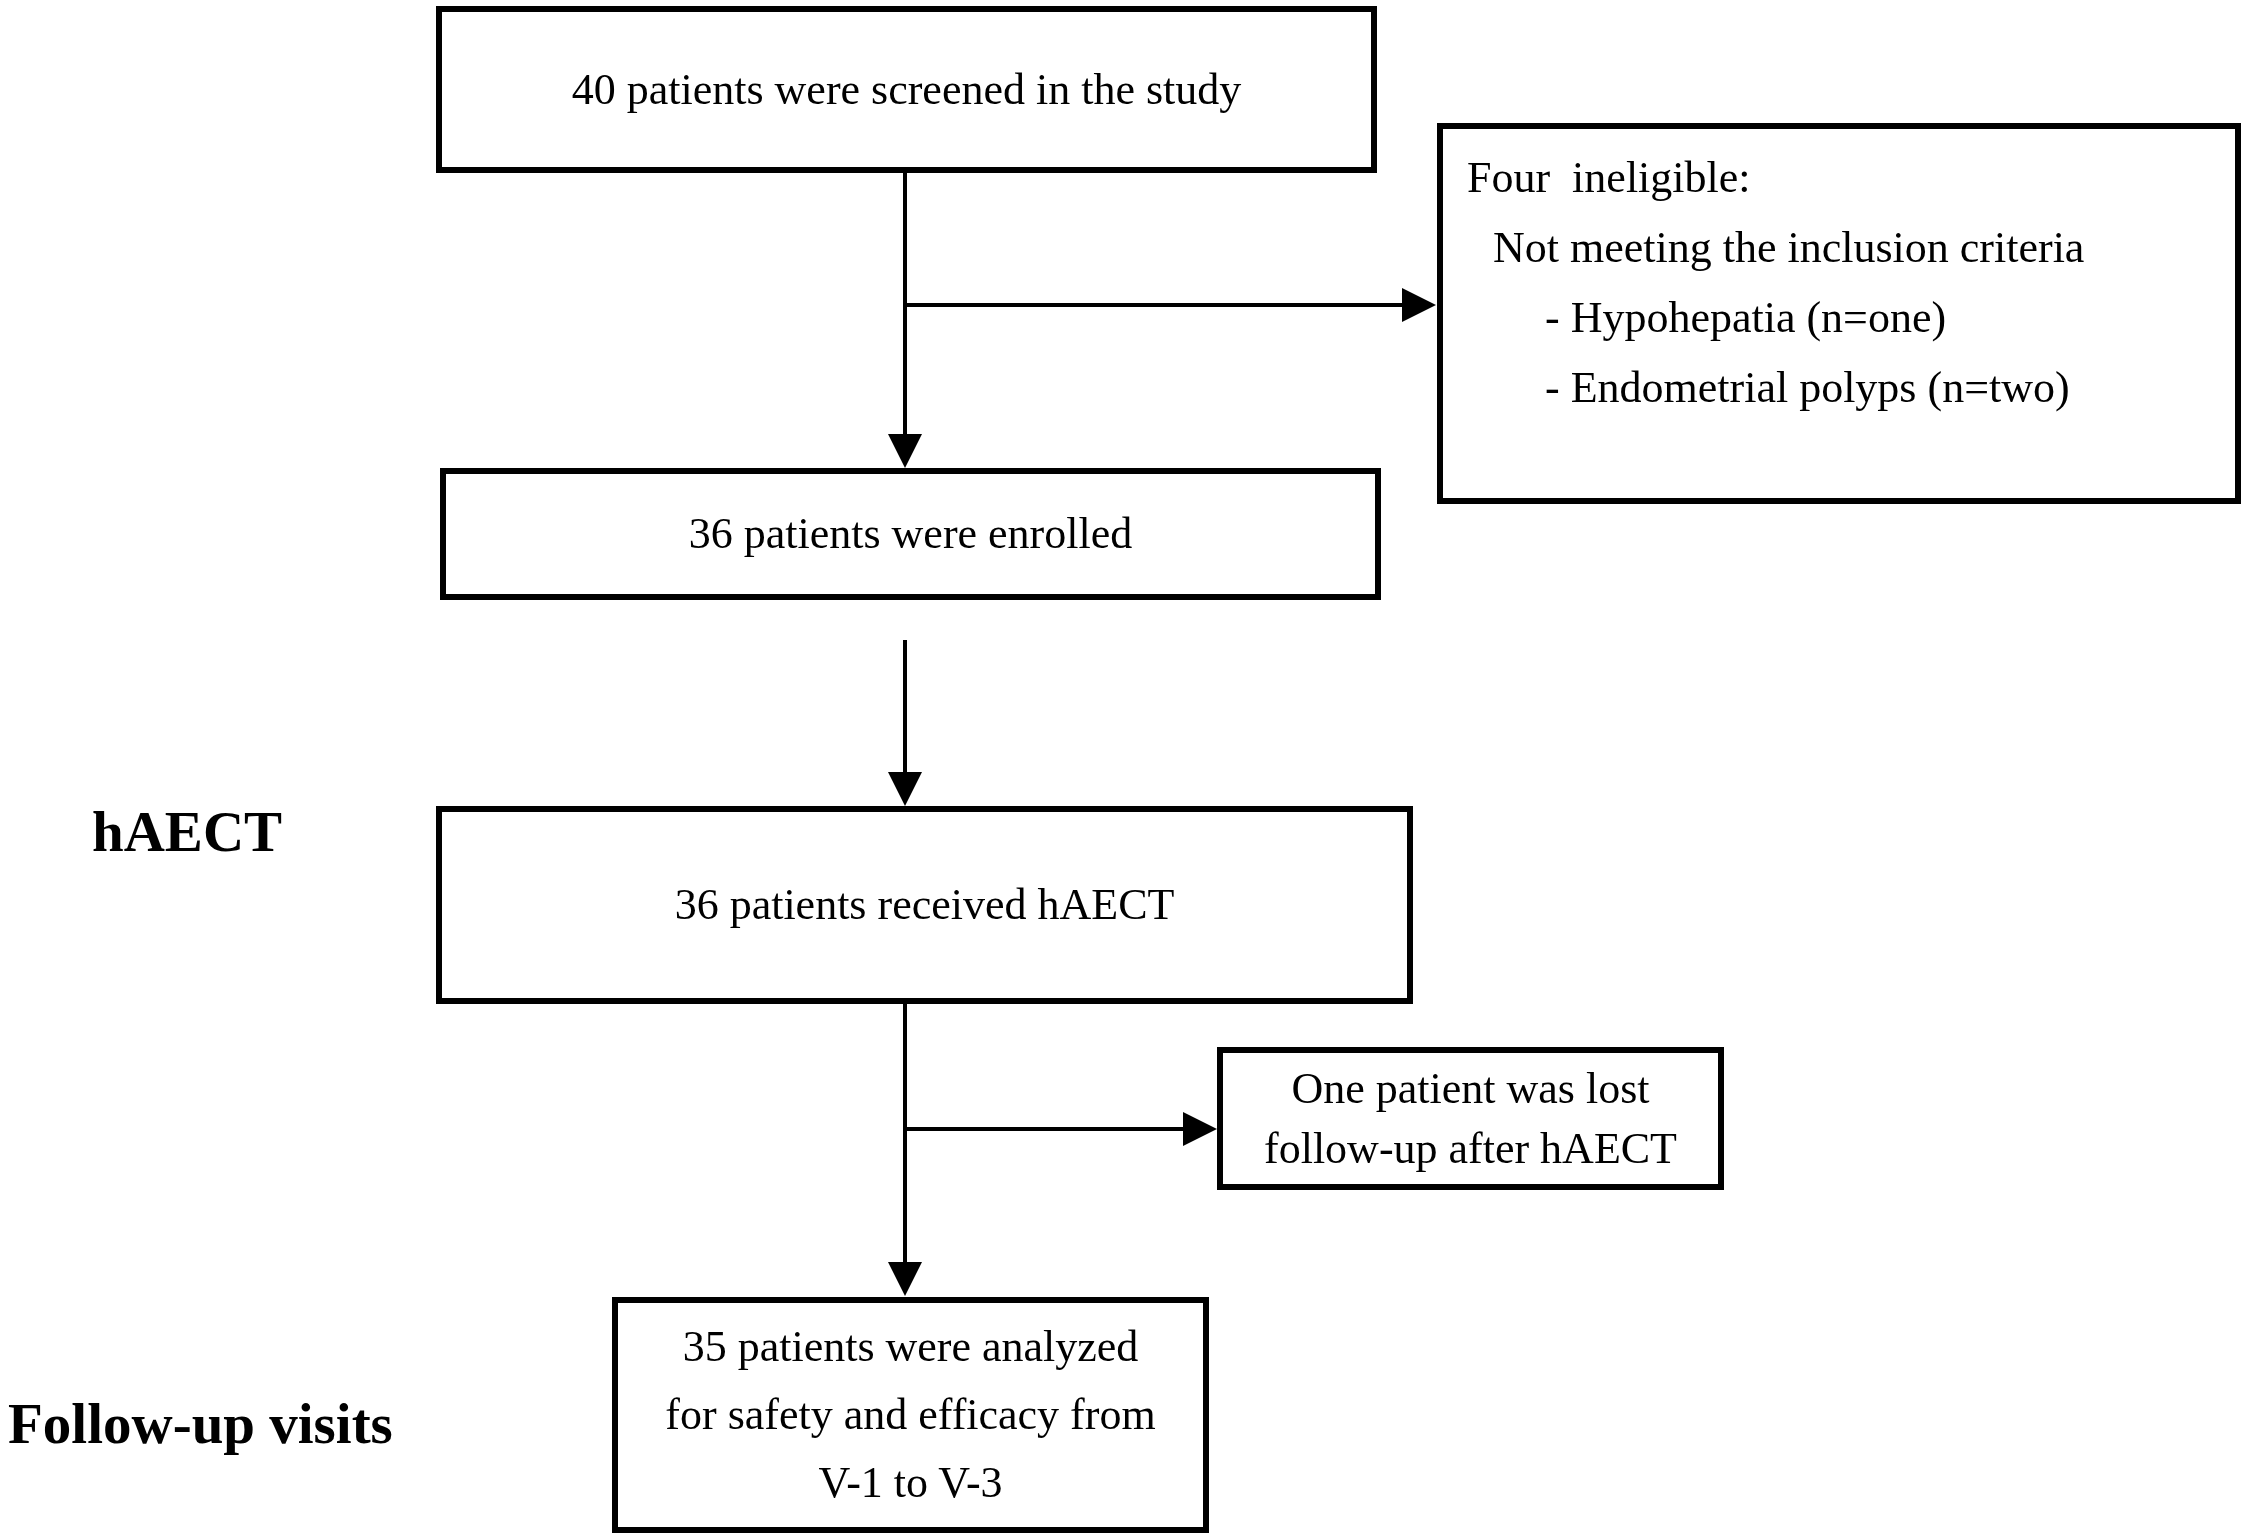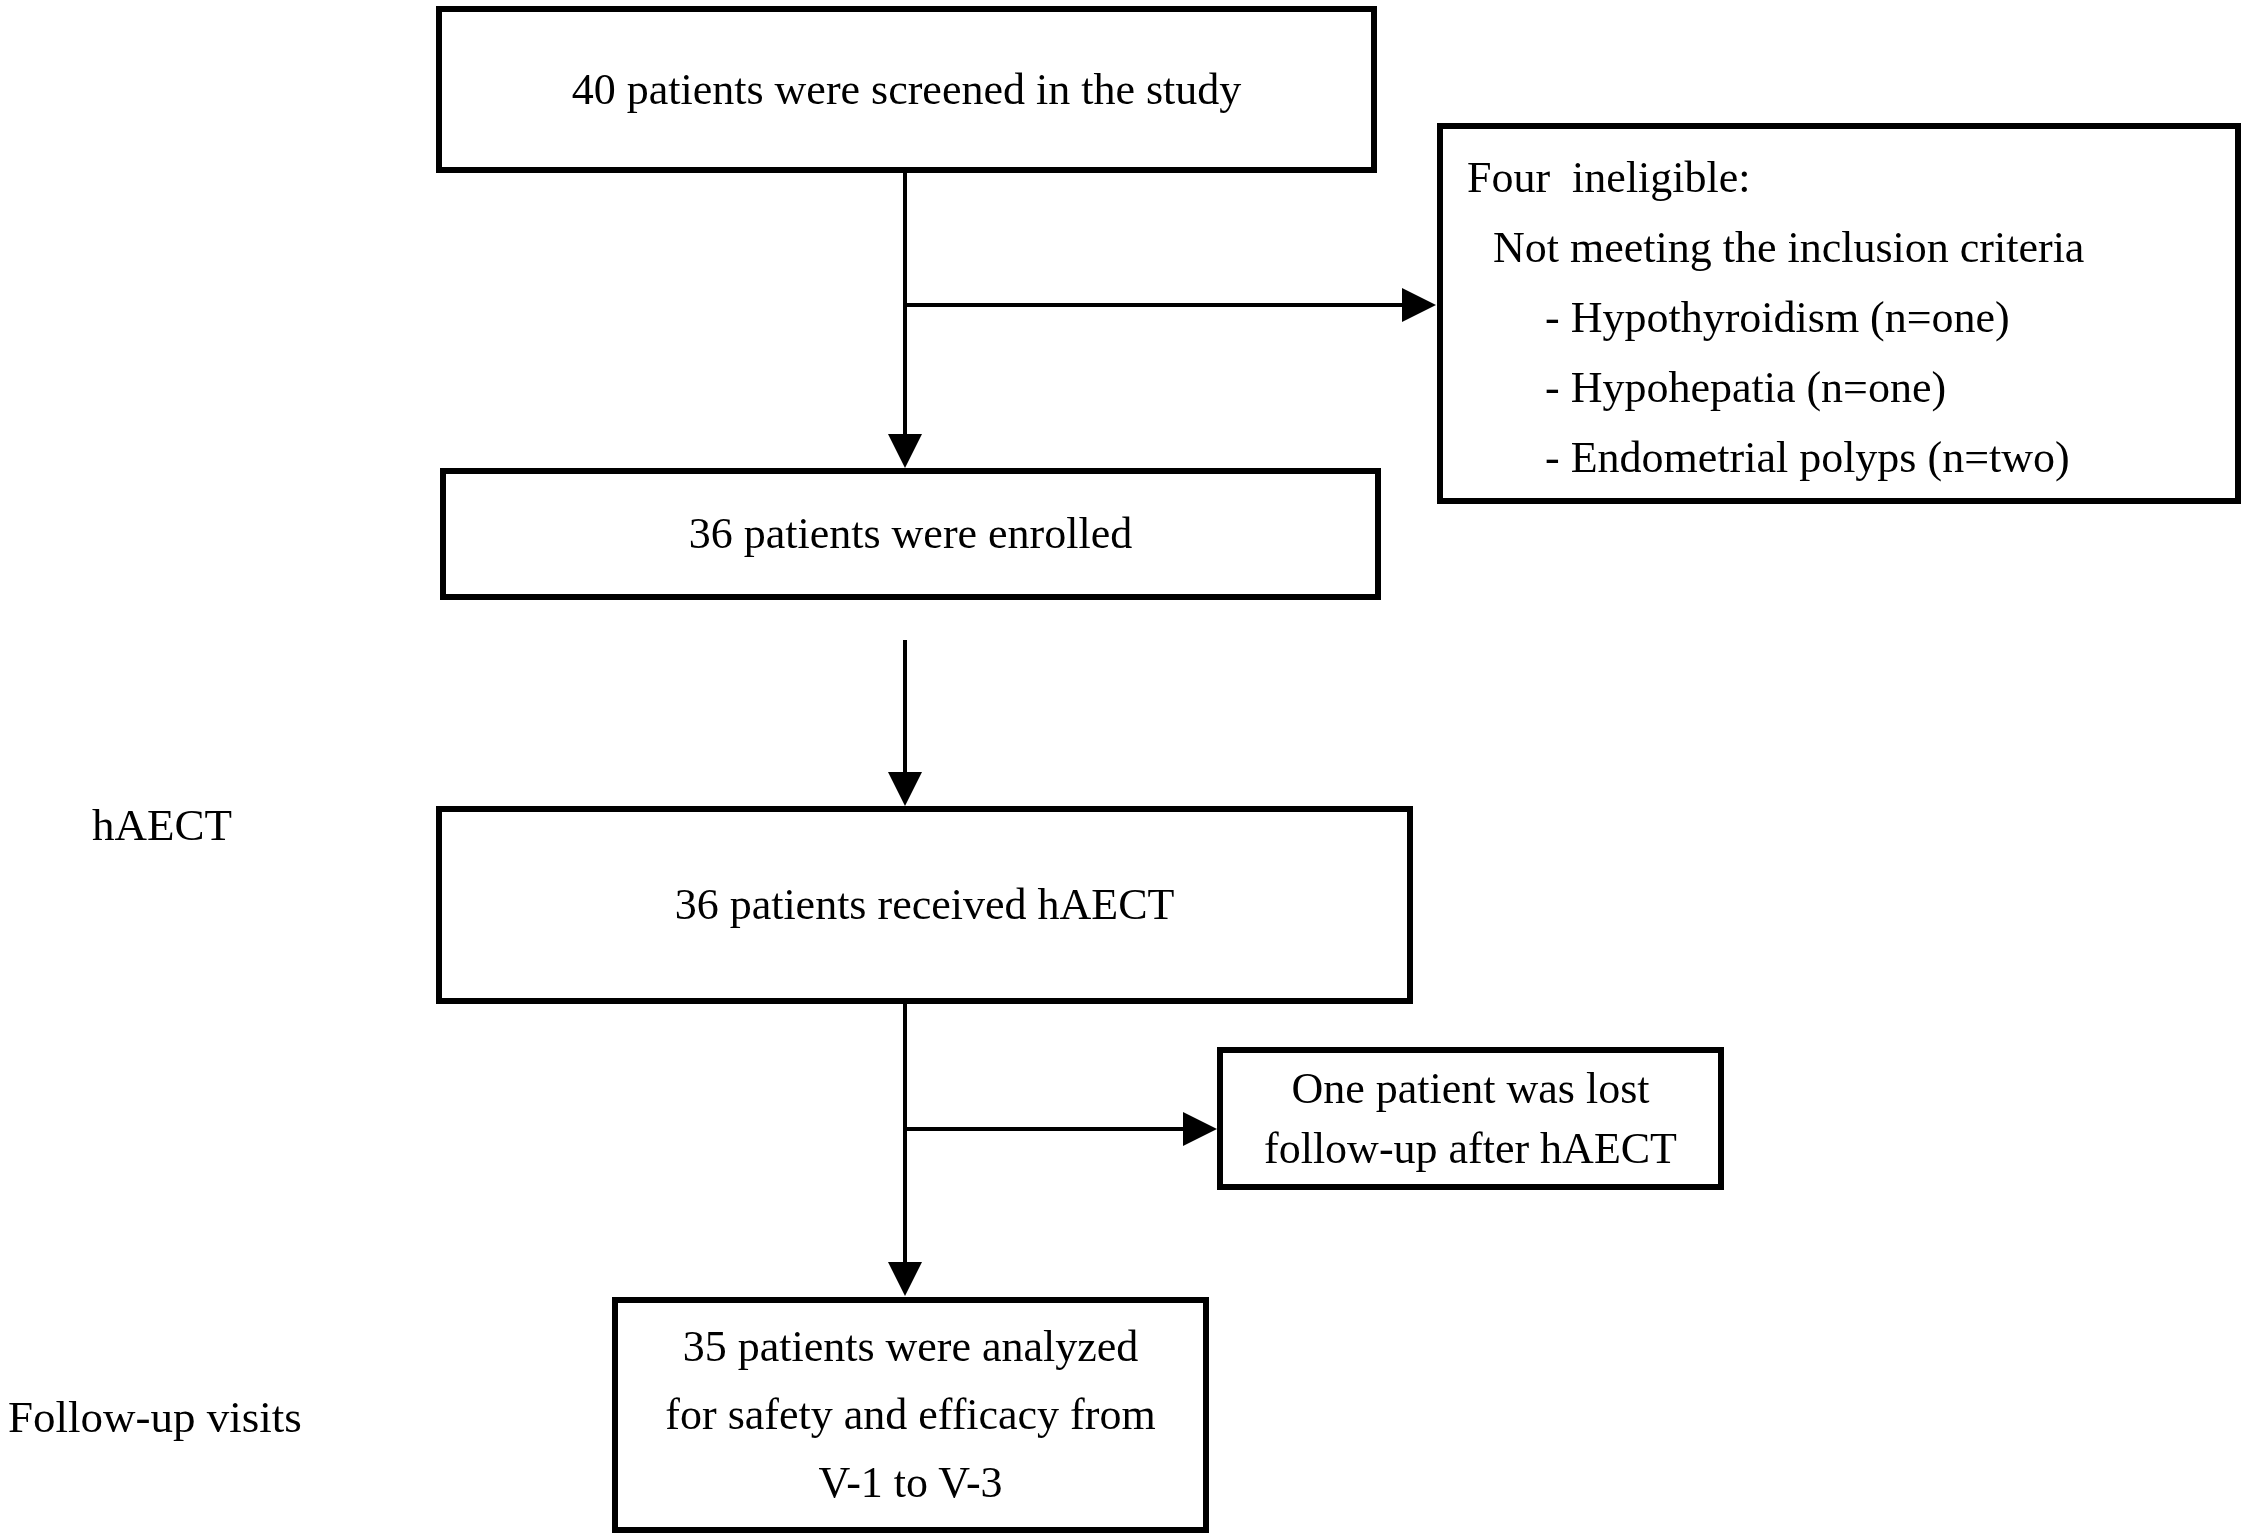--- a/index.html
+++ b/index.html
@@ -19,21 +19,21 @@
   .box-lost .bline { line-height:60px; }
   .box-analyzed .bline { line-height:68px; }
   .box-ineligible {
     align-items:stretch; justify-content:flex-start; text-align:left;
     padding:14px 8px 8px 24px;
   }
   .iline { line-height:70px; white-space:pre-wrap; font-size:44px; }
   .indent-1 { padding-left:26px; }
   .indent-2 { padding-left:78px; }
   .side-label {
-    position:absolute; font-weight:normal; font-size:45px; line-height:1.2;
+    position:absolute; font-weight:bold; font-size:57px; line-height:1.2;
     white-space:nowrap;
   }
   .vline, .hline { position:absolute; background:var(--ink); }
   .arrow-down {
     position:absolute; width:0; height:0;
     border-left:17px solid transparent; border-right:17px solid transparent;
     border-top:34px solid var(--ink);
   }
   .arrow-right {
     position:absolute; width:0; height:0;
@@ -52,21 +52,20 @@
 
   <div class="vline" style="left:903px; top:173px; width:4px; height:261px;"></div>
   <div class="arrow-down" style="left:888px; top:434px;"></div>
 
   <div class="hline" style="left:905px; top:303px; width:497px; height:4px;"></div>
   <div class="arrow-right" style="left:1402px; top:288px;"></div>
 
   <div class="box box-ineligible" style="left:1437px; top:123px; width:804px; height:381px;">
     <div class="iline">Four  ineligible:</div>
     <div class="iline indent-1">Not meeting the inclusion criteria</div>
-    <div class="iline indent-2">- Hypothyroidism (n=one)</div>
     <div class="iline indent-2">- Hypohepatia (n=one)</div>
     <div class="iline indent-2">- Endometrial polyps (n=two)</div>
   </div>
 
   <div class="box" style="left:440px; top:468px; width:941px; height:132px;">
     <span class="bline">36 patients were enrolled</span>
   </div>
 
   <div class="vline" style="left:903px; top:640px; width:4px; height:132px;"></div>
   <div class="arrow-down" style="left:888px; top:772px;"></div>

